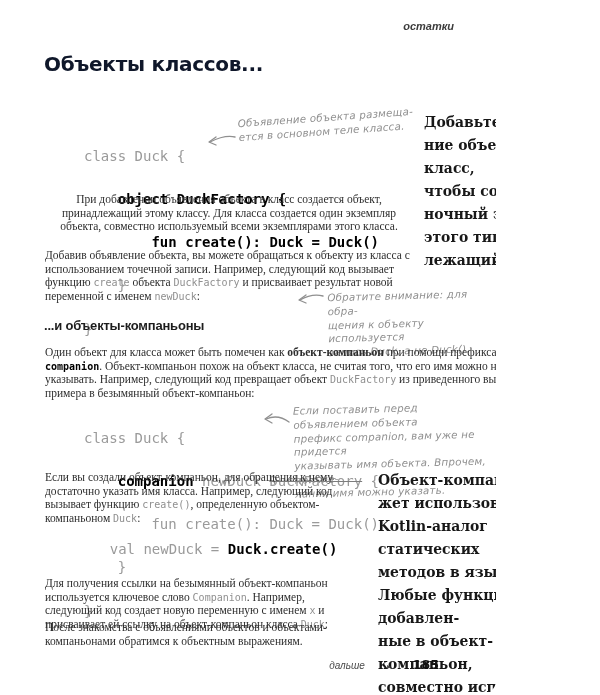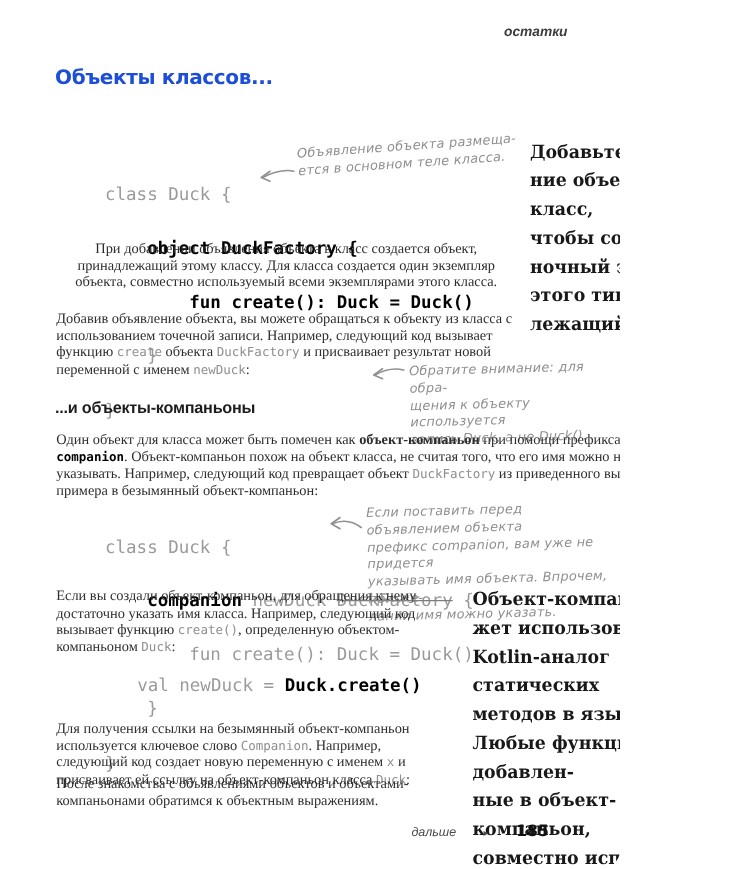--- a/index.html
+++ b/index.html
@@ -6,22 +6,22 @@
   #page{position:relative;width:496px;height:695px;background:#ffffff;overflow:hidden;
         font-family:"Liberation Serif",serif;color:#2e2e2e;border-radius:15px;}
 
   .abs{position:absolute;}
 
   
   .running-header{font-family:"Liberation Sans",sans-serif;font-style:italic;font-weight:bold;
                   font-size:11px;color:#3c3c3c;}
 
   
-  .page-title{font-family:"DejaVu Sans",sans-serif;font-weight:bold;font-size:16px;
-              letter-spacing:-0.3px;color:#1d4ed8;}
+  .page-title{font-family:"DejaVu Sans",sans-serif;font-weight:bold;font-size:20px;
+              letter-spacing:-0.3px;color:#0f172a;}
   .sub-title{font-family:Liberation Sans, sans-serif;font-weight:bold;font-size:13px;
              letter-spacing:-0.2px;color:#1d1d1d;}
 
   
   .para{font-size:11.5px;line-height:13.6px;text-align:left;}
   .para .m{font-family:"DejaVu Sans Mono",monospace;font-size:10px;color:#8f8f8f;}
   .para .mb{font-family:"DejaVu Sans Mono",monospace;font-size:10px;font-weight:bold;color:#000;}
   .para .b{font-weight:bold;}
 
   

